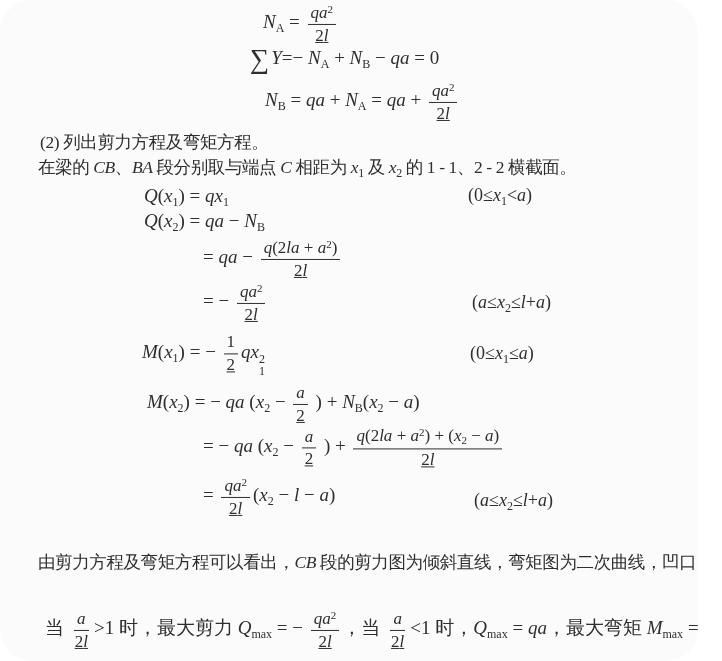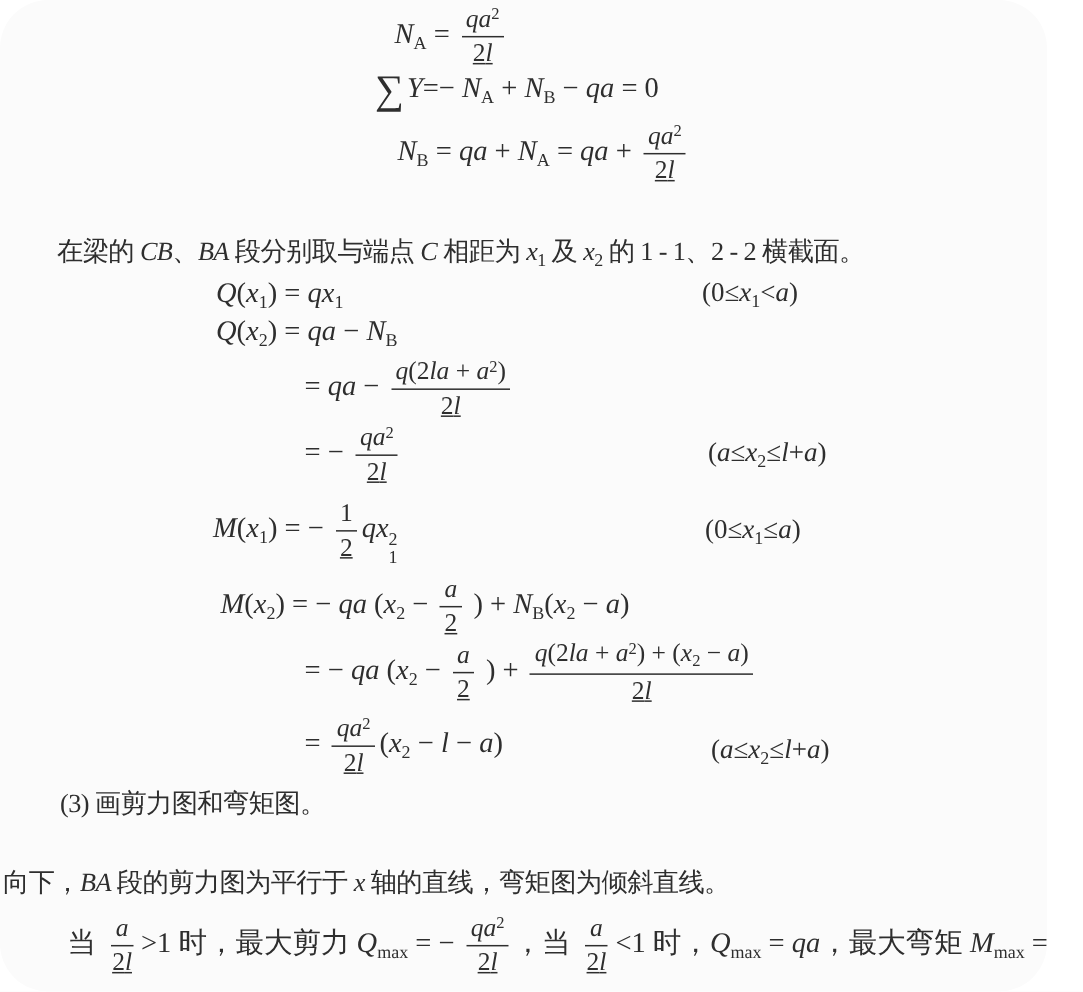--- a/index.html
+++ b/index.html
@@ -43,29 +43,29 @@
     font-size:27px;line-height:1;vertical-align:middle;margin-right:2px;font-style:normal;
   }
 </style>
 </head>
 <body>
 
 <div class="page" data-name="document-page">
     <div class="line" data-name="eq-na" style="left: 263px; top: 24px;"><span class="it" data-name="math-italic">N</span><span class="sub" data-name="subscript">A</span><span class="rm" data-name="math-text"> = </span><span class="frac" data-name="fraction"><span class="num" data-name="fraction-numerator"><span class="it" data-name="math-italic">qa</span><span class="sup" data-name="superscript">2</span></span><span class="den" data-name="fraction-denominator"><span class="rm" data-name="math-text">2</span><span class="it" data-name="math-italic">l</span></span></span></div>
     <div class="line" data-name="eq-sum-y" style="left: 250px; top: 60px;"><span class="sum" data-name="summation-icon">∑</span><span class="it" data-name="math-italic">Y</span><span class="rm" data-name="math-text">=− </span><span class="it" data-name="math-italic">N</span><span class="sub" data-name="subscript">A</span><span class="rm" data-name="math-text"> + </span><span class="it" data-name="math-italic">N</span><span class="sub" data-name="subscript">B</span><span class="rm" data-name="math-text"> − </span><span class="it" data-name="math-italic">qa</span><span class="rm" data-name="math-text"> = 0</span></div>
     <div class="line" data-name="eq-nb" style="left: 265px; top: 102px;"><span class="it" data-name="math-italic">N</span><span class="sub" data-name="subscript">B</span><span class="rm" data-name="math-text"> = </span><span class="it" data-name="math-italic">qa</span><span class="rm" data-name="math-text"> + </span><span class="it" data-name="math-italic">N</span><span class="sub" data-name="subscript">A</span><span class="rm" data-name="math-text"> = </span><span class="it" data-name="math-italic">qa</span><span class="rm" data-name="math-text"> + </span><span class="frac" data-name="fraction"><span class="num" data-name="fraction-numerator"><span class="it" data-name="math-italic">qa</span><span class="sup" data-name="superscript">2</span></span><span class="den" data-name="fraction-denominator"><span class="rm" data-name="math-text">2</span><span class="it" data-name="math-italic">l</span></span></span></div>
+    <div class="line" data-name="para-2-heading" style="left: 40px; top: 143px;"><span class="rm" data-name="math-text">(2) 列出剪力方程及弯矩方程。</span></div>
     <div class="line" data-name="para-2-body" style="left: 38px; top: 169px;"><span class="rm" data-name="math-text">在梁的 </span><span class="it" data-name="math-italic">CB</span><span class="rm" data-name="math-text">、</span><span class="it" data-name="math-italic">BA</span><span class="rm" data-name="math-text"> 段分别取与端点 </span><span class="it" data-name="math-italic">C</span><span class="rm" data-name="math-text"> 相距为 </span><span class="it" data-name="math-italic">x</span><span class="sub" data-name="subscript">1</span><span class="rm" data-name="math-text"> 及 </span><span class="it" data-name="math-italic">x</span><span class="sub" data-name="subscript">2</span><span class="rm" data-name="math-text"> 的 1 - 1、2 - 2 横截面。</span></div>
     <div class="line" data-name="eq-q-x1" style="left: 144px; top: 197px;"><span class="it" data-name="math-italic">Q</span><span class="rm" data-name="math-text">(</span><span class="it" data-name="math-italic">x</span><span class="sub" data-name="subscript">1</span><span class="rm" data-name="math-text">) = </span><span class="it" data-name="math-italic">qx</span><span class="sub" data-name="subscript">1</span></div>
     <div class="line cond" data-name="eq-q-x1-condition" style="left: 468px; top: 196px;"><span class="rm" data-name="math-text">(0≤</span><span class="it" data-name="math-italic">x</span><span class="sub" data-name="subscript">1</span><span class="rm" data-name="math-text">&lt;</span><span class="it" data-name="math-italic">a</span><span class="rm" data-name="math-text">)</span></div>
     <div class="line" data-name="eq-q-x2" style="left: 144px; top: 222px;"><span class="it" data-name="math-italic">Q</span><span class="rm" data-name="math-text">(</span><span class="it" data-name="math-italic">x</span><span class="sub" data-name="subscript">2</span><span class="rm" data-name="math-text">) = </span><span class="it" data-name="math-italic">qa</span><span class="rm" data-name="math-text"> − </span><span class="it" data-name="math-italic">N</span><span class="sub" data-name="subscript">B</span></div>
     <div class="line" data-name="eq-q-x2-step2" style="left: 203px; top: 259px;"><span class="rm" data-name="math-text">= </span><span class="it" data-name="math-italic">qa</span><span class="rm" data-name="math-text"> − </span><span class="frac" data-name="fraction"><span class="num" data-name="fraction-numerator"><span class="it" data-name="math-italic">q</span><span class="rm" data-name="math-text">(2</span><span class="it" data-name="math-italic">la</span><span class="rm" data-name="math-text"> + </span><span class="it" data-name="math-italic">a</span><span class="sup" data-name="superscript">2</span><span class="rm" data-name="math-text">)</span></span><span class="den" data-name="fraction-denominator"><span class="rm" data-name="math-text">2</span><span class="it" data-name="math-italic">l</span></span></span></div>
     <div class="line" data-name="eq-q-x2-result" style="left: 203px; top: 303px;"><span class="rm" data-name="math-text">= − </span><span class="frac" data-name="fraction"><span class="num" data-name="fraction-numerator"><span class="it" data-name="math-italic">qa</span><span class="sup" data-name="superscript">2</span></span><span class="den" data-name="fraction-denominator"><span class="rm" data-name="math-text">2</span><span class="it" data-name="math-italic">l</span></span></span></div>
     <div class="line cond" data-name="eq-q-x2-result-condition" style="left: 472px; top: 303px;"><span class="rm" data-name="math-text">(</span><span class="it" data-name="math-italic">a</span><span class="rm" data-name="math-text">≤</span><span class="it" data-name="math-italic">x</span><span class="sub" data-name="subscript">2</span><span class="rm" data-name="math-text">≤</span><span class="it" data-name="math-italic">l</span><span class="rm" data-name="math-text">+</span><span class="it" data-name="math-italic">a</span><span class="rm" data-name="math-text">)</span></div>
     <div class="line" data-name="eq-m-x1" style="left: 142px; top: 355px;"><span class="it" data-name="math-italic">M</span><span class="rm" data-name="math-text">(</span><span class="it" data-name="math-italic">x</span><span class="sub" data-name="subscript">1</span><span class="rm" data-name="math-text">) = − </span><span class="frac" data-name="fraction"><span class="num" data-name="fraction-numerator"><span class="rm" data-name="math-text">1</span></span><span class="den" data-name="fraction-denominator"><span class="rm" data-name="math-text">2</span></span></span><span class="it" data-name="math-italic">qx</span><span class="ss" data-name="sub-sup-stack"><span data-name="superscript">2</span><span data-name="subscript">1</span></span></div>
     <div class="line cond" data-name="eq-m-x1-condition" style="left: 470px; top: 354px; text-align: right;"><span class="rm" data-name="math-text">(0≤</span><span class="it" data-name="math-italic">x</span><span class="sub" data-name="subscript">1</span><span class="rm" data-name="math-text">≤</span><span class="it" data-name="math-italic">a</span><span class="rm" data-name="math-text">)</span></div>
     <div class="line" data-name="eq-m-x2" style="left: 147px; top: 404px;"><span class="it" data-name="math-italic">M</span><span class="rm" data-name="math-text">(</span><span class="it" data-name="math-italic">x</span><span class="sub" data-name="subscript">2</span><span class="rm" data-name="math-text">) = − </span><span class="it" data-name="math-italic">qa</span><span class="rm" data-name="math-text"> (</span><span class="it" data-name="math-italic">x</span><span class="sub" data-name="subscript">2</span><span class="rm" data-name="math-text"> − </span><span class="frac" data-name="fraction"><span class="num" data-name="fraction-numerator"><span class="it" data-name="math-italic">a</span></span><span class="den" data-name="fraction-denominator"><span class="rm" data-name="math-text">2</span></span></span><span class="rm" data-name="math-text"> ) + </span><span class="it" data-name="math-italic">N</span><span class="sub" data-name="subscript">B</span><span class="rm" data-name="math-text">(</span><span class="it" data-name="math-italic">x</span><span class="sub" data-name="subscript">2</span><span class="rm" data-name="math-text"> − </span><span class="it" data-name="math-italic">a</span><span class="rm" data-name="math-text">)</span></div>
     <div class="line" data-name="eq-m-x2-step2" style="left: 203px; top: 448px;"><span class="rm" data-name="math-text">= − </span><span class="it" data-name="math-italic">qa</span><span class="rm" data-name="math-text"> (</span><span class="it" data-name="math-italic">x</span><span class="sub" data-name="subscript">2</span><span class="rm" data-name="math-text"> − </span><span class="frac" data-name="fraction"><span class="num" data-name="fraction-numerator"><span class="it" data-name="math-italic">a</span></span><span class="den" data-name="fraction-denominator"><span class="rm" data-name="math-text">2</span></span></span><span class="rm" data-name="math-text"> ) + </span><span class="frac" data-name="fraction"><span class="num" data-name="fraction-numerator"><span class="it" data-name="math-italic">q</span><span class="rm" data-name="math-text">(2</span><span class="it" data-name="math-italic">la</span><span class="rm" data-name="math-text"> + </span><span class="it" data-name="math-italic">a</span><span class="sup" data-name="superscript">2</span><span class="rm" data-name="math-text">) + (</span><span class="it" data-name="math-italic">x</span><span class="sub" data-name="subscript">2</span><span class="rm" data-name="math-text"> − </span><span class="it" data-name="math-italic">a</span><span class="rm" data-name="math-text">)</span></span><span class="den" data-name="fraction-denominator"><span class="rm" data-name="math-text">2</span><span class="it" data-name="math-italic">l</span></span></span></div>
     <div class="line" data-name="eq-m-x2-result" style="left: 203px; top: 497px;"><span class="rm" data-name="math-text">= </span><span class="frac" data-name="fraction"><span class="num" data-name="fraction-numerator"><span class="it" data-name="math-italic">qa</span><span class="sup" data-name="superscript">2</span></span><span class="den" data-name="fraction-denominator"><span class="rm" data-name="math-text">2</span><span class="it" data-name="math-italic">l</span></span></span><span class="rm" data-name="math-text">(</span><span class="it" data-name="math-italic">x</span><span class="sub" data-name="subscript">2</span><span class="rm" data-name="math-text"> − </span><span class="it" data-name="math-italic">l</span><span class="rm" data-name="math-text"> − </span><span class="it" data-name="math-italic">a</span><span class="rm" data-name="math-text">)</span></div>
     <div class="line cond" data-name="eq-m-x2-result-condition" style="left: 474px; top: 501px;"><span class="rm" data-name="math-text">(</span><span class="it" data-name="math-italic">a</span><span class="rm" data-name="math-text">≤</span><span class="it" data-name="math-italic">x</span><span class="sub" data-name="subscript">2</span><span class="rm" data-name="math-text">≤</span><span class="it" data-name="math-italic">l</span><span class="rm" data-name="math-text">+</span><span class="it" data-name="math-italic">a</span><span class="rm" data-name="math-text">)</span></div>
-    <div class="line" data-name="para-3-heading" style="left: 40px; top: 536px;"><span class="rm" data-name="math-text">(3) 画剪力图和弯矩图。</span></div>
-    <div class="line" data-name="para-3-body-2" style="left: 2px; top: 589px;"><span class="rm" data-name="math-text">向下，</span><span class="it" data-name="math-italic">BA</span><span class="rm" data-name="math-text"> 段的剪力图为平行于 </span><span class="it" data-name="math-italic">x</span><span class="rm" data-name="math-text"> 轴的直线，弯矩图为倾斜直线。</span></div>
+    <div class="line" data-name="para-3-body-1" style="left: 38px; top: 563px;"><span class="rm" data-name="math-text">由剪力方程及弯矩方程可以看出，</span><span class="it" data-name="math-italic">CB</span><span class="rm" data-name="math-text"> 段的剪力图为倾斜直线，弯矩图为二次曲线，凹口</span></div>
     <div class="line" data-name="eq-max-values" style="left: 45px; top: 630px;"><span class="rm" data-name="math-text">当 </span><span class="frac" data-name="fraction"><span class="num" data-name="fraction-numerator"><span class="it" data-name="math-italic">a</span></span><span class="den" data-name="fraction-denominator"><span class="rm" data-name="math-text">2</span><span class="it" data-name="math-italic">l</span></span></span><span class="rm" data-name="math-text">&gt;1 时，最大剪力 </span><span class="it" data-name="math-italic">Q</span><span class="sub" data-name="subscript">max</span><span class="rm" data-name="math-text"> = − </span><span class="frac" data-name="fraction"><span class="num" data-name="fraction-numerator"><span class="it" data-name="math-italic">qa</span><span class="sup" data-name="superscript">2</span></span><span class="den" data-name="fraction-denominator"><span class="rm" data-name="math-text">2</span><span class="it" data-name="math-italic">l</span></span></span><span class="rm" data-name="math-text">，当 </span><span class="frac" data-name="fraction"><span class="num" data-name="fraction-numerator"><span class="it" data-name="math-italic">a</span></span><span class="den" data-name="fraction-denominator"><span class="rm" data-name="math-text">2</span><span class="it" data-name="math-italic">l</span></span></span><span class="rm" data-name="math-text">&lt;1 时，</span><span class="it" data-name="math-italic">Q</span><span class="sub" data-name="subscript">max</span><span class="rm" data-name="math-text"> = </span><span class="it" data-name="math-italic">qa</span><span class="rm" data-name="math-text">，最大弯矩 </span><span class="it" data-name="math-italic">M</span><span class="sub" data-name="subscript">max</span><span class="rm" data-name="math-text"> = </span><span class="frac" data-name="fraction"><span class="num" data-name="fraction-numerator"><span class="rm" data-name="math-text">1</span></span><span class="den" data-name="fraction-denominator"><span class="rm" data-name="math-text">2</span></span></span></div>
   </div>
 
 </body></html>

